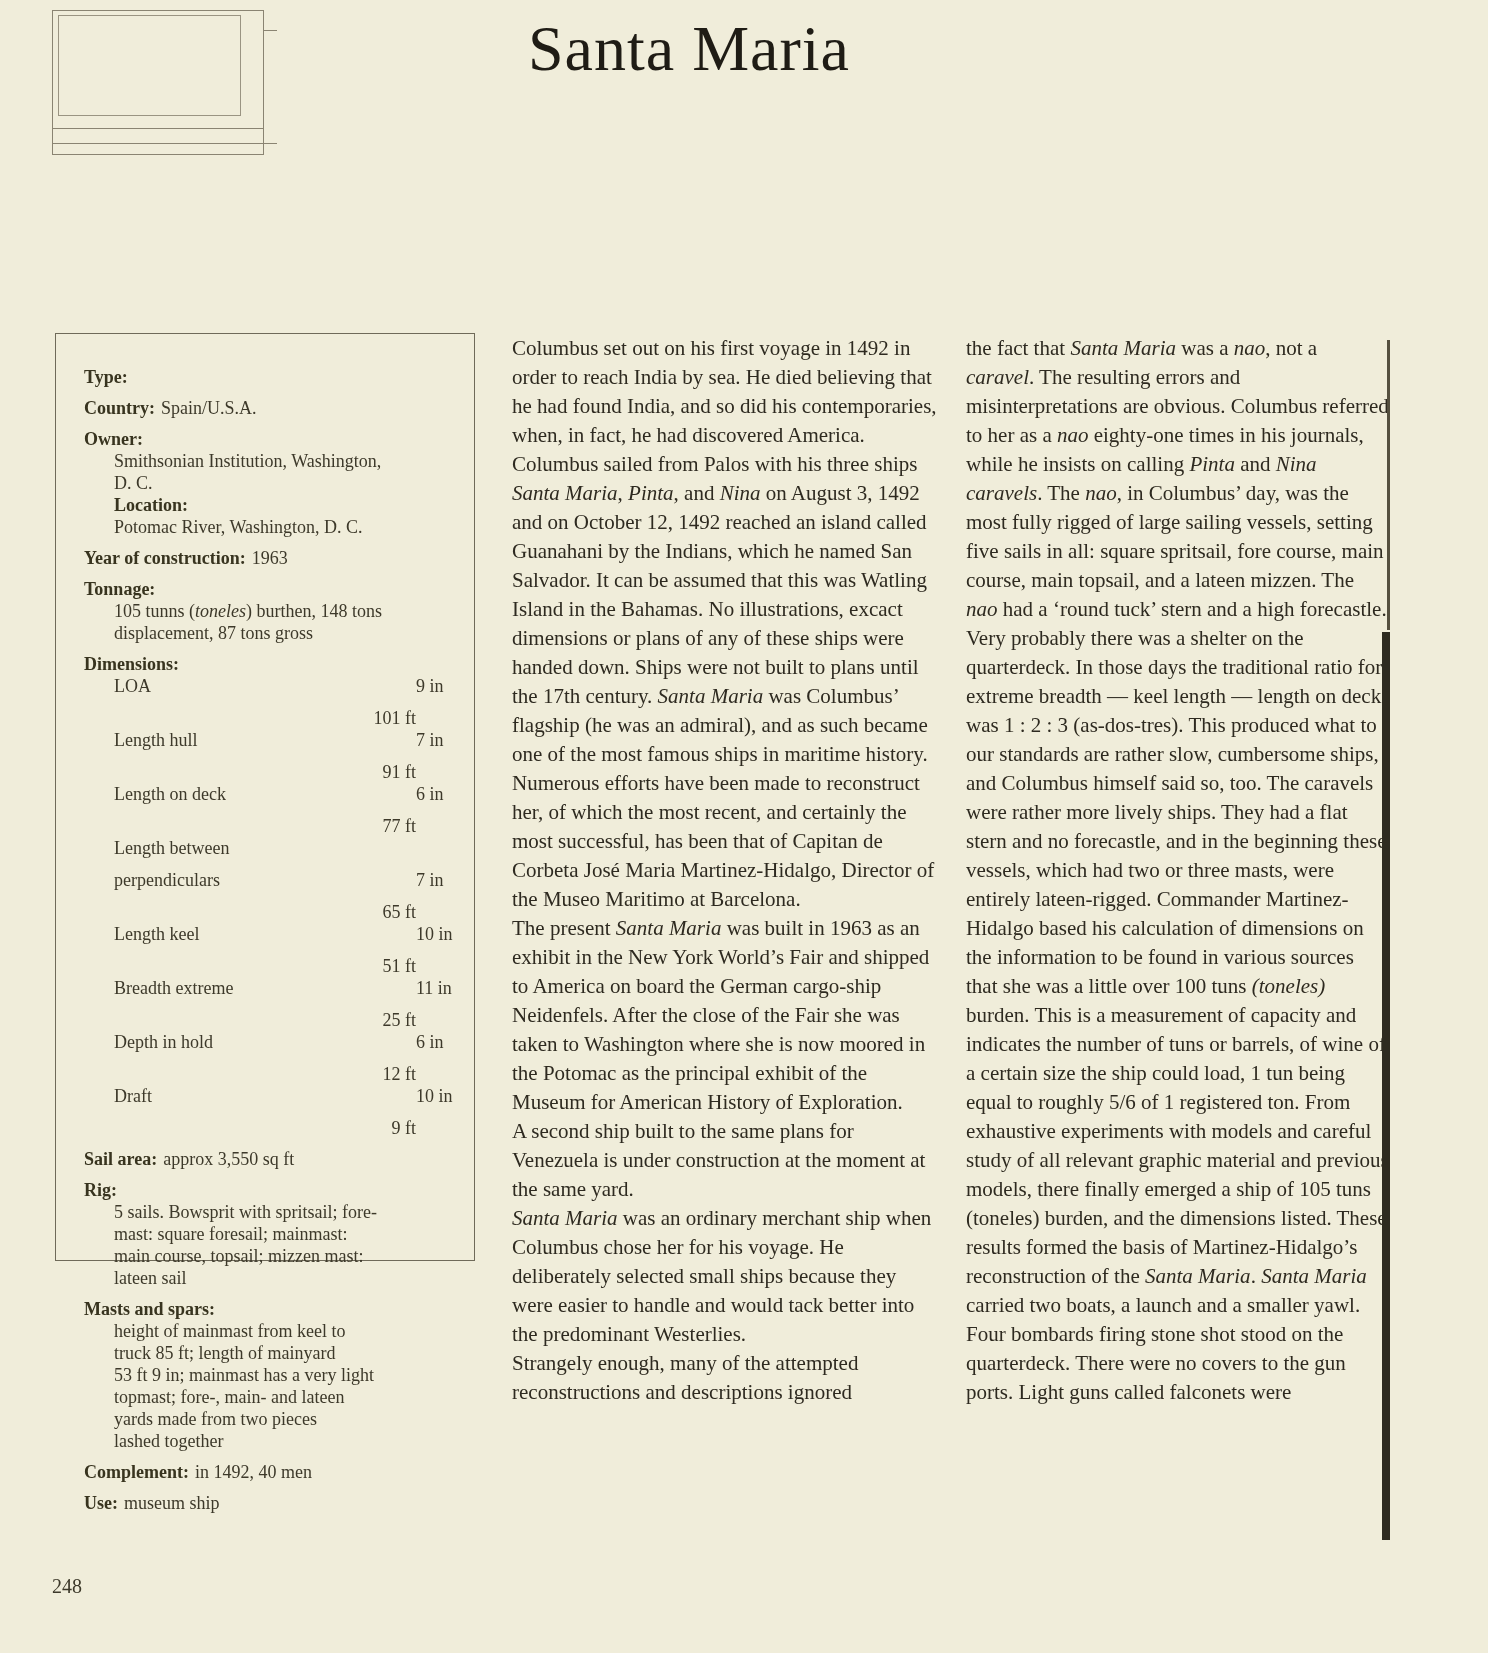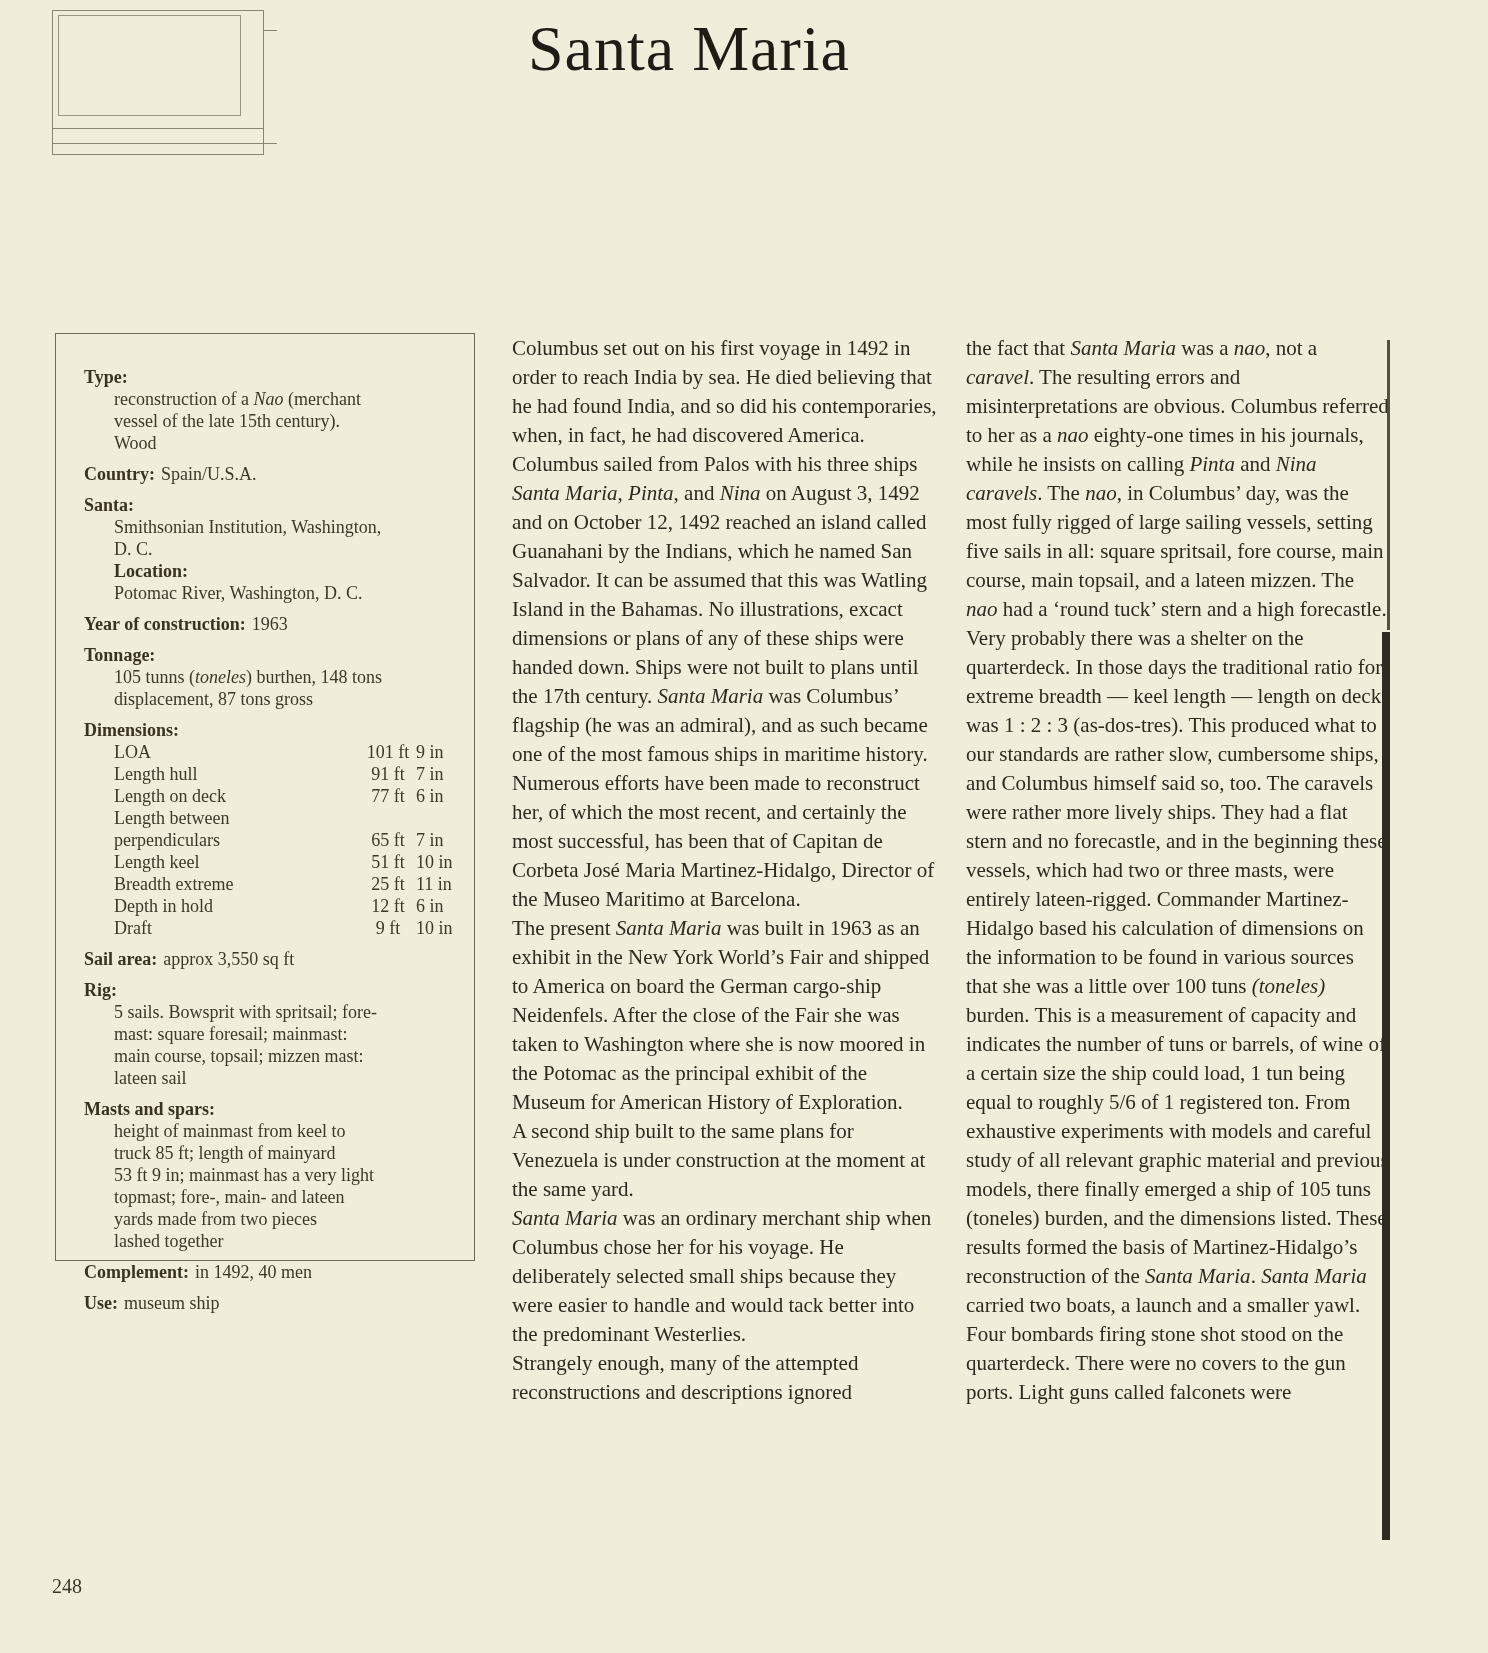--- a/index.html
+++ b/index.html
@@ -54,21 +54,21 @@
   .spec-label { font-weight: bold; color: #38341f; }
   .spec-label-inline { font-weight: bold; color: #38341f; }
   .spec-inline-val { margin-left: 6px; }
   .spec-body { padding-left: 30px; }
   .spec-sub { padding-left: 30px; }
   .spec-sub .spec-body { padding-left: 0; }
 
   .dim-rows { padding-left: 30px; }
   .dim-row { display: flex; }
   .dim-name { flex: 1; }
-  .dim-ft { width: 56px; text-align: center; white-space: nowrap; }
+  .dim-ft { width: 56px; text-align: right; white-space: nowrap; margin-top: 32px; }
   .dim-in { width: 44px; text-align: left; white-space: nowrap; }
 
   
   .col {
     position: absolute; top: 334px;
     font-size: 21px; line-height: 29px;
     color: #2e2a20;
   }
   .col p { margin: 0; }
   .col-mid { left: 512px; width: 428px; font-family: Liberation Serif, serif; }
@@ -101,29 +101,28 @@
     <div class="flag-tick t1"></div>
     <div class="flag-tick t2"></div>
   </div>
 
   <h1 class="title">Santa Maria</h1>
 
   <div class="spec-box">
 
     <div class="spec-section">
       <div class="spec-label">Type:</div>
-      <div class="spec-body">reconstruction of a <i>Nao</i> (merchant<br>vessel of the late 15th century).<br>Wood</div>
     </div>
 
     <div class="spec-section">
       <span class="spec-label-inline">Country:</span><span class="spec-inline-val">Spain/U.S.A.</span>
     </div>
 
     <div class="spec-section" style="margin-bottom:0">
-      <div class="spec-label">Santa:</div>
+      <div class="spec-label">Owner:</div>
       <div class="spec-body">Smithsonian Institution, Washington,<br>D. C.</div>
     </div>
 
     <div class="spec-section spec-sub">
       <div class="spec-label">Location:</div>
       <div class="spec-body">Potomac River, Washington, D. C.</div>
     </div>
 
     <div class="spec-section">
       <span class="spec-label-inline">Year of construction:</span><span class="spec-inline-val">1963</span>

